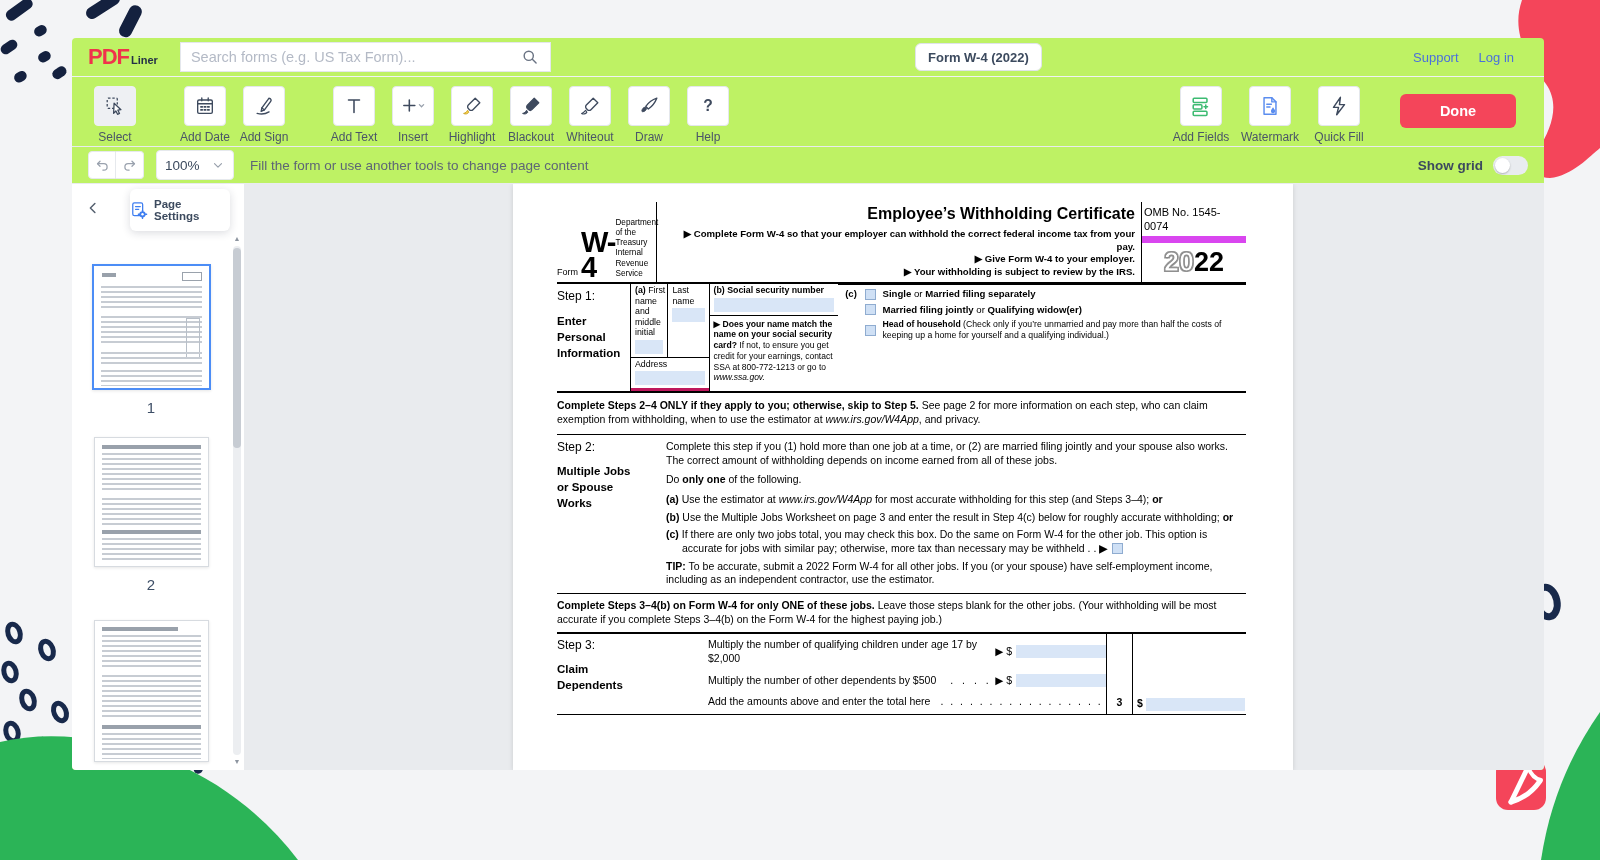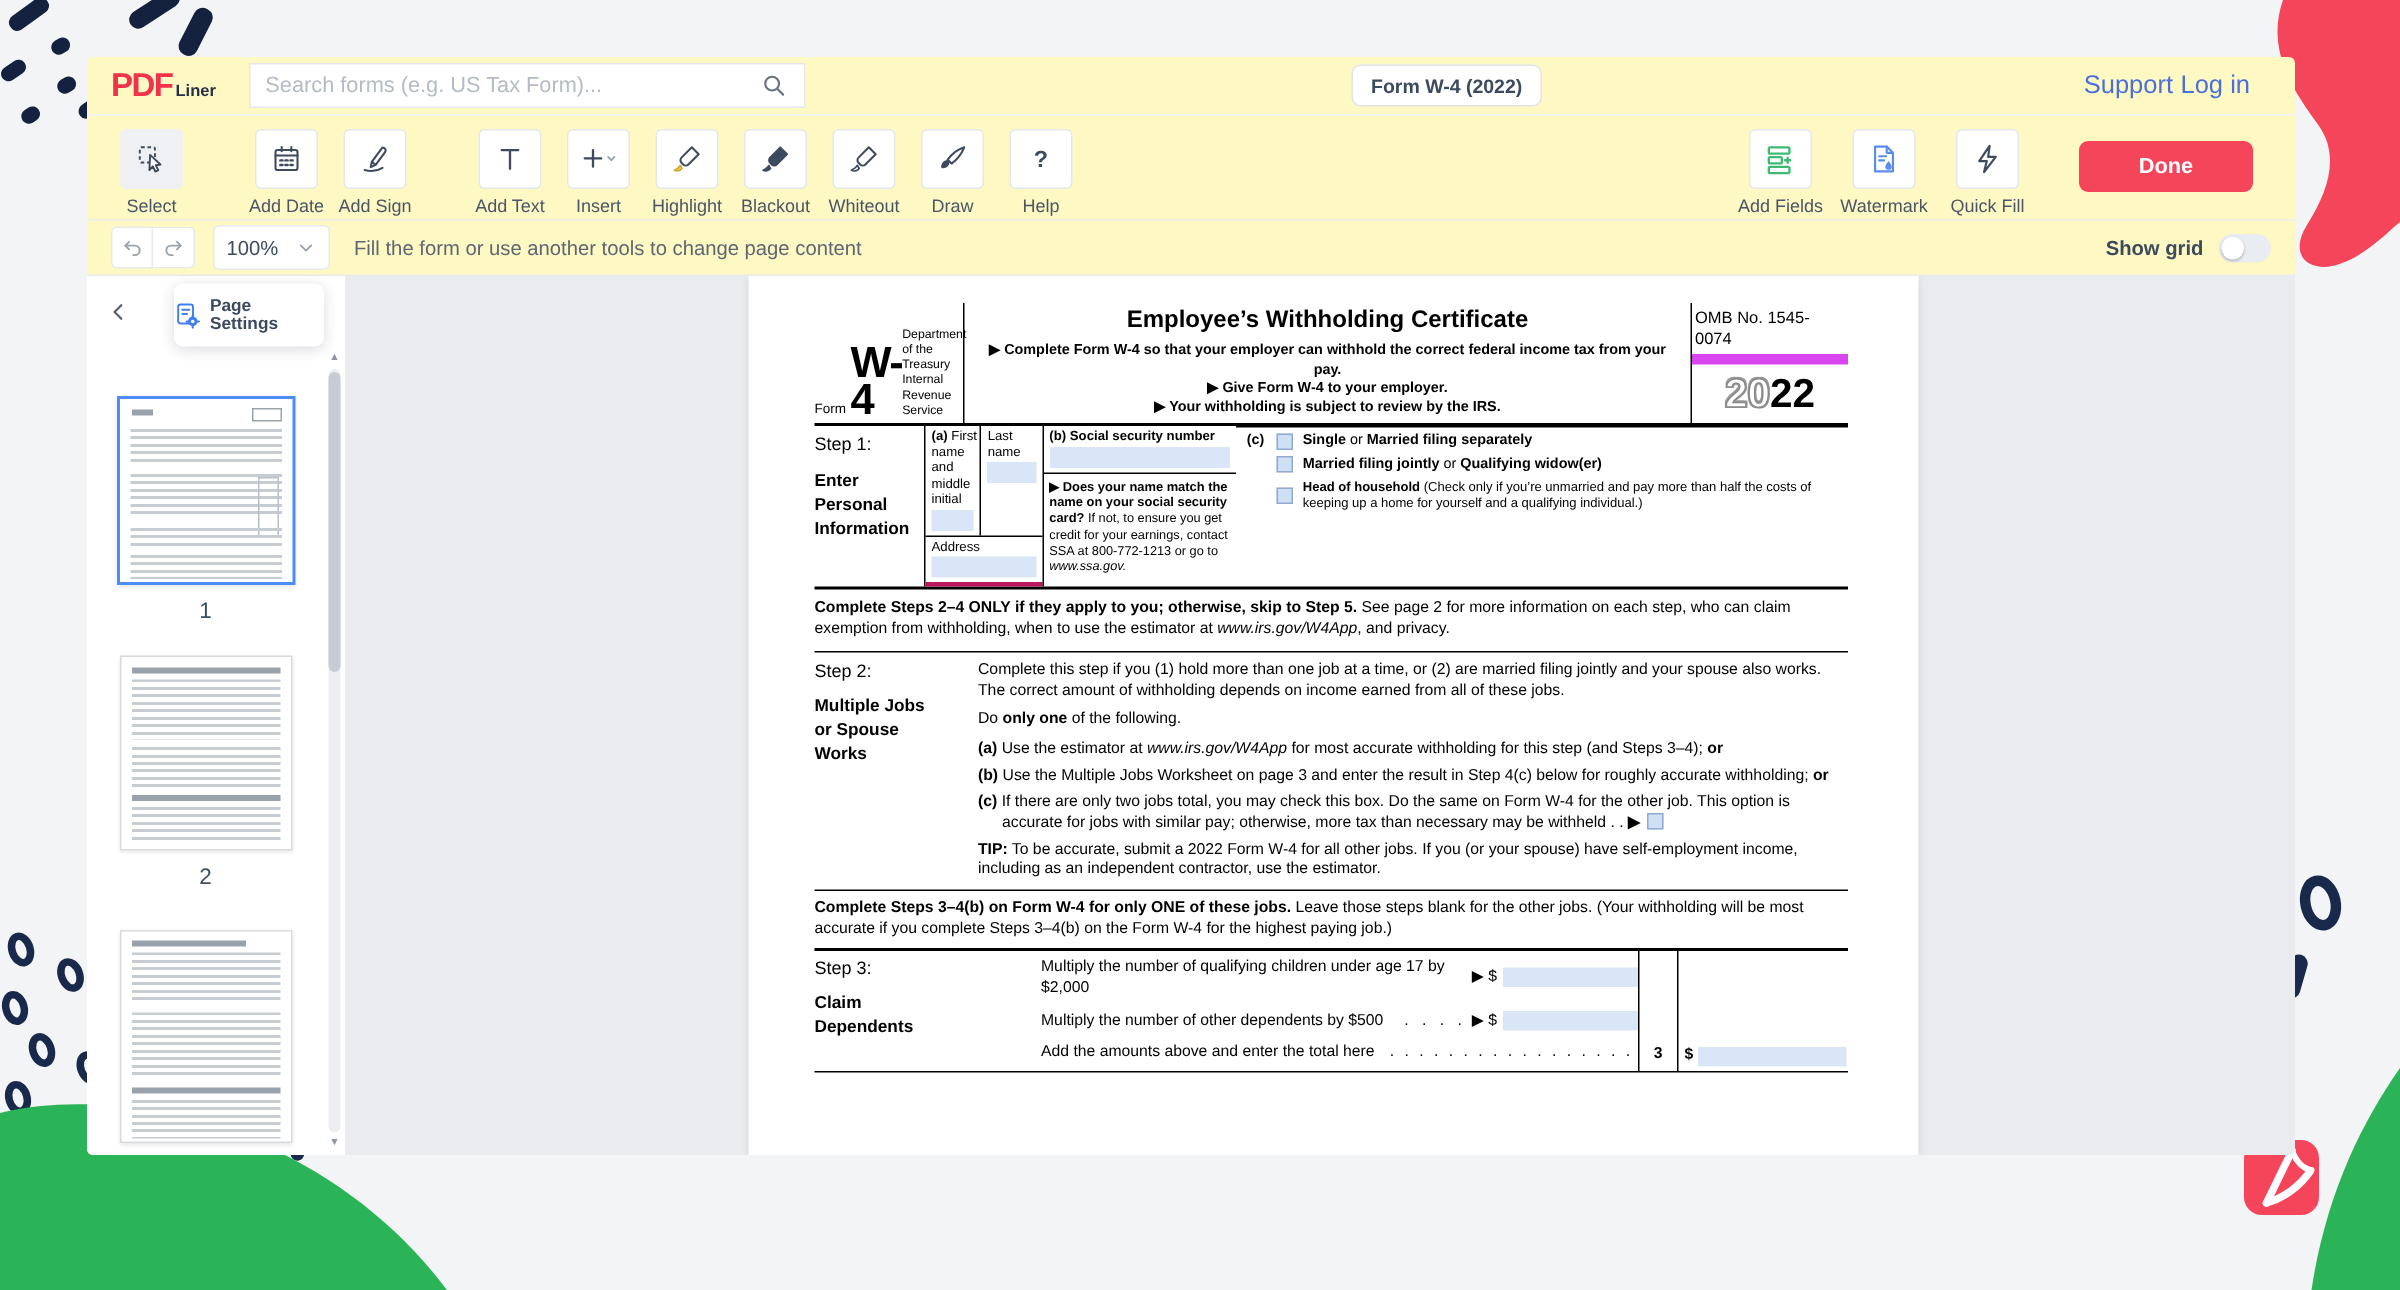--- a/index.html
+++ b/index.html
@@ -3,32 +3,32 @@
 <meta charset="utf-8">
 <style>
   *{box-sizing:border-box;margin:0;padding:0}
   html,body{width:1600px;height:860px;overflow:hidden}
   body{position:relative;background:#f3f4f6;font-family:"Liberation Sans",sans-serif;color:#3c4a5e}
 
   
   .deco{position:absolute;left:0;top:0;z-index:0}
 
   
-  .app{position:absolute;left:58px;top:38px;width:1472px;height:732px;background:#fef9c3;border-radius:4px;z-index:1;overflow:hidden}
+  .app{position:absolute;left:72px;top:38px;width:1472px;height:732px;background:#bef264;border-radius:4px;z-index:1;overflow:hidden}
 
   
   .topbar{height:38px;display:flex;align-items:center;position:relative;padding:0 30px 0 16px}
   .logo{display:flex;align-items:baseline;cursor:pointer}
   .logo .pdf{color:#f0334b;font-weight:bold;font-size:22px;letter-spacing:-1px}
   .logo .liner{color:#243047;font-weight:bold;font-size:11px;margin-left:2px}
   .search{margin-left:22px;width:371px;height:30px;border:1px solid #e4e7ec;border-radius:0;display:flex;align-items:center;padding:0 10px;background:#fff}
   .search input{border:none;outline:none;flex:1;font-size:14.5px;color:#43506a;background:transparent;font-family:"Liberation Sans",sans-serif}
   .search input::placeholder{color:#b4bac6}
   .badge{position:absolute;left:843px;top:5px;height:28px;border:1px solid #dfe3ea;border-radius:6px;display:flex;align-items:center;padding:0 12px;font-size:13px;font-weight:bold;color:#3c4a5e;background:#fff}
-  .top-links{margin-left:auto;display:flex;gap:5px;font-size:17px;color:#4a6fdc}
+  .top-links{margin-left:auto;display:flex;gap:20px;font-size:13px;color:#4a6fdc}
   .top-links span{cursor:pointer}
 
   
   .toolbar{height:71px;border-top:1px solid #f0f2f5;border-bottom:1px solid #e9ebef;display:flex;align-items:flex-start;padding:9px 28px 0 20px}
   .tool{width:46px;display:flex;flex-direction:column;align-items:center;gap:4px;cursor:pointer}
   .tool .ibox{width:42px;height:40px;border:1px solid #e4e7ec;border-radius:4px;display:flex;align-items:center;justify-content:center;background:#fff}
   .tool.active .ibox{background:#eef0f3;border-color:#eef0f3}
   .tool .tlabel{font-size:12px;color:#4a5568;white-space:nowrap}
   .tgap{width:44px;flex:none}
   .sgap{width:13px;flex:none}
@@ -73,21 +73,21 @@
   .page{position:absolute;left:269px;top:0;width:780px;height:586px;background:#fff;box-shadow:0 1px 5px rgba(0,0,0,.13);overflow:hidden;color:#000}
   .fwrap{padding:18px 47px 0 44px;font-size:10.5px;line-height:1.3;color:#000}
 
   
   .fhead{display:flex;border-bottom:2px solid #000}
   .fh-left{width:100px;border-right:1.5px solid #000;display:flex;padding:2px 4px 3px 0}
   .fh-top{display:flex;align-items:flex-end;gap:3px}
   .fh-form{font-size:9px}
   .fh-num{font-size:29px;font-weight:bold;letter-spacing:-1px;line-height:.85}
   .fh-dept{margin-top:auto;font-size:8.2px;line-height:1.25}
-  .fh-mid{flex:1;border-right:1.5px solid #000;text-align:center;padding:2px 6px 3px}
+  .fh-mid{flex:1;border-right:1.5px solid #000;text-align:right;padding:2px 6px 3px}
   .fh-title{font-size:16px;font-weight:bold;margin-bottom:3px}
   .fh-b{font-size:9.6px;font-weight:bold;line-height:1.34}
   .fh-right{width:104px;display:flex;flex-direction:column}
   .fh-omb{font-size:11px;text-align:left;padding:3px 2px 2px;border-bottom:7px solid #d946ef}
   .fh-year{flex:1;display:flex;align-items:center;justify-content:center;font-size:27px;font-weight:bold}
   .yr-out{color:#fff;text-shadow:-1px -1px 0 #999,1px -1px 0 #999,-1px 1px 0 #999,1px 1px 0 #999;-webkit-text-stroke:1px #888}
 
   .steplab{font-size:12px;font-weight:normal}
   .subl{font-size:11.5px;font-weight:bold;line-height:1.4}
 

